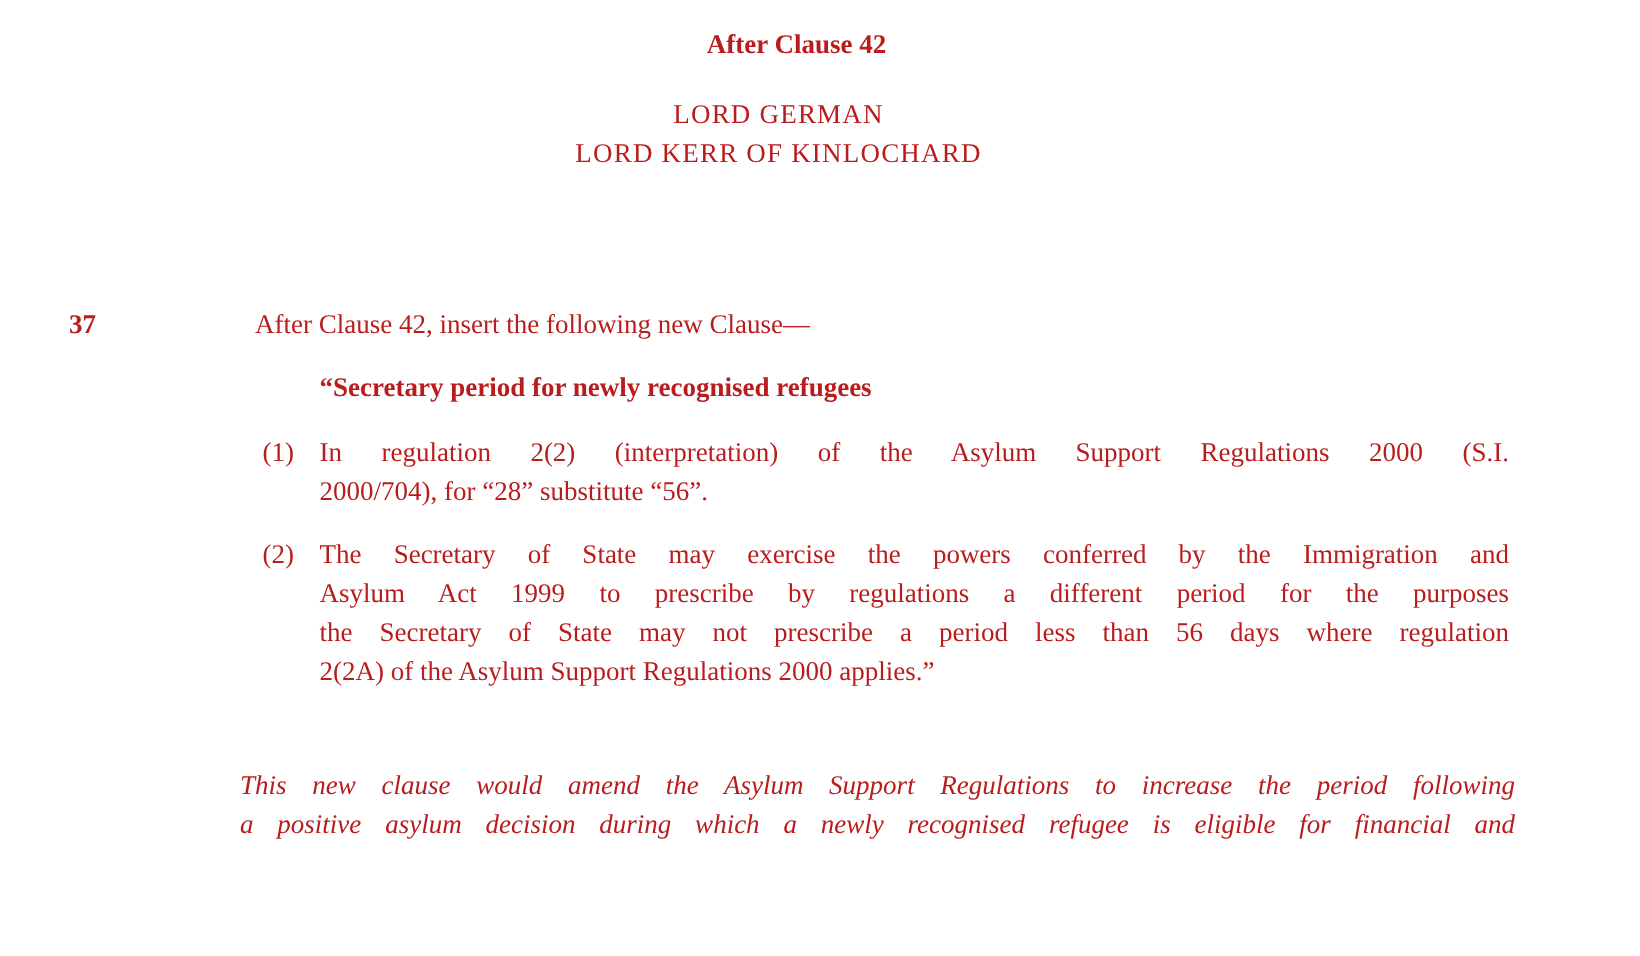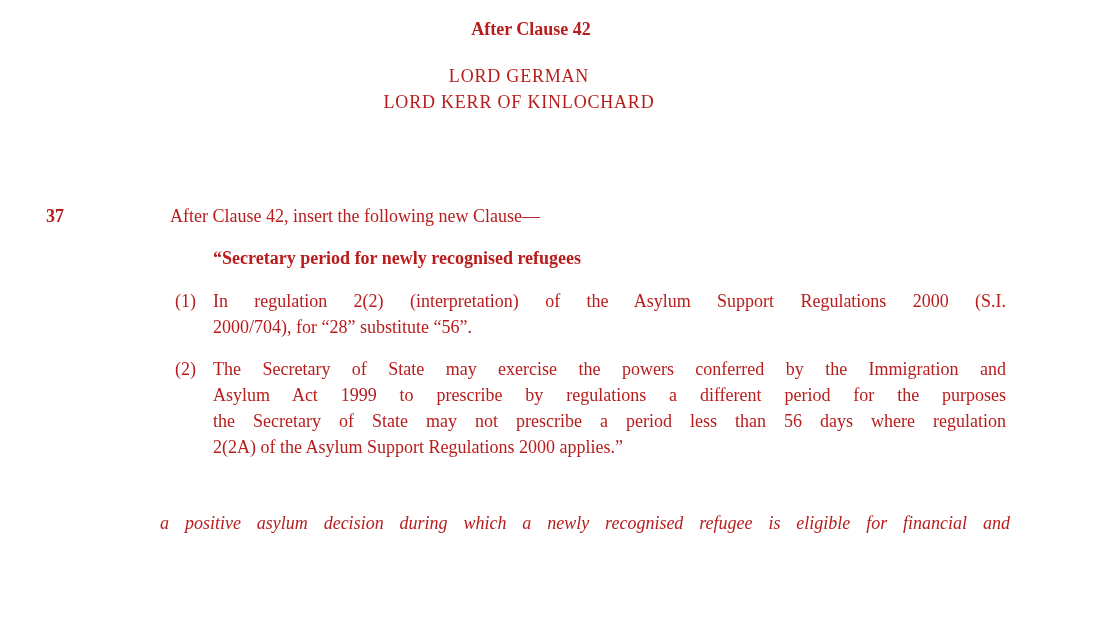--- a/index.html
+++ b/index.html
@@ -79,17 +79,18 @@
   <div class="abs sub-marker s2">(2)</div>
   <div class="abs para-text s2">
       <div class="tline">The Secretary of State may exercise the powers conferred by the Immigration and</div>
       <div class="tline">Asylum Act 1999 to prescribe by regulations a different period for the purposes</div>
       <div class="tline">the Secretary of State may not prescribe a period less than 56 days where regulation</div>
       <div class="tline tline-last">2(2A) of the Asylum Support Regulations 2000 applies.”</div>
     </div>
 
   <div class="abs explanatory">
     <div>
+        <div class="tline">This new clause would amend the Asylum Support Regulations to increase the period following</div>
         <div class="tline tline-last">a positive asylum decision during which a newly recognised refugee is eligible for financial and</div>
       </div>
   </div>
 
 </div>
 
 </body></html>

